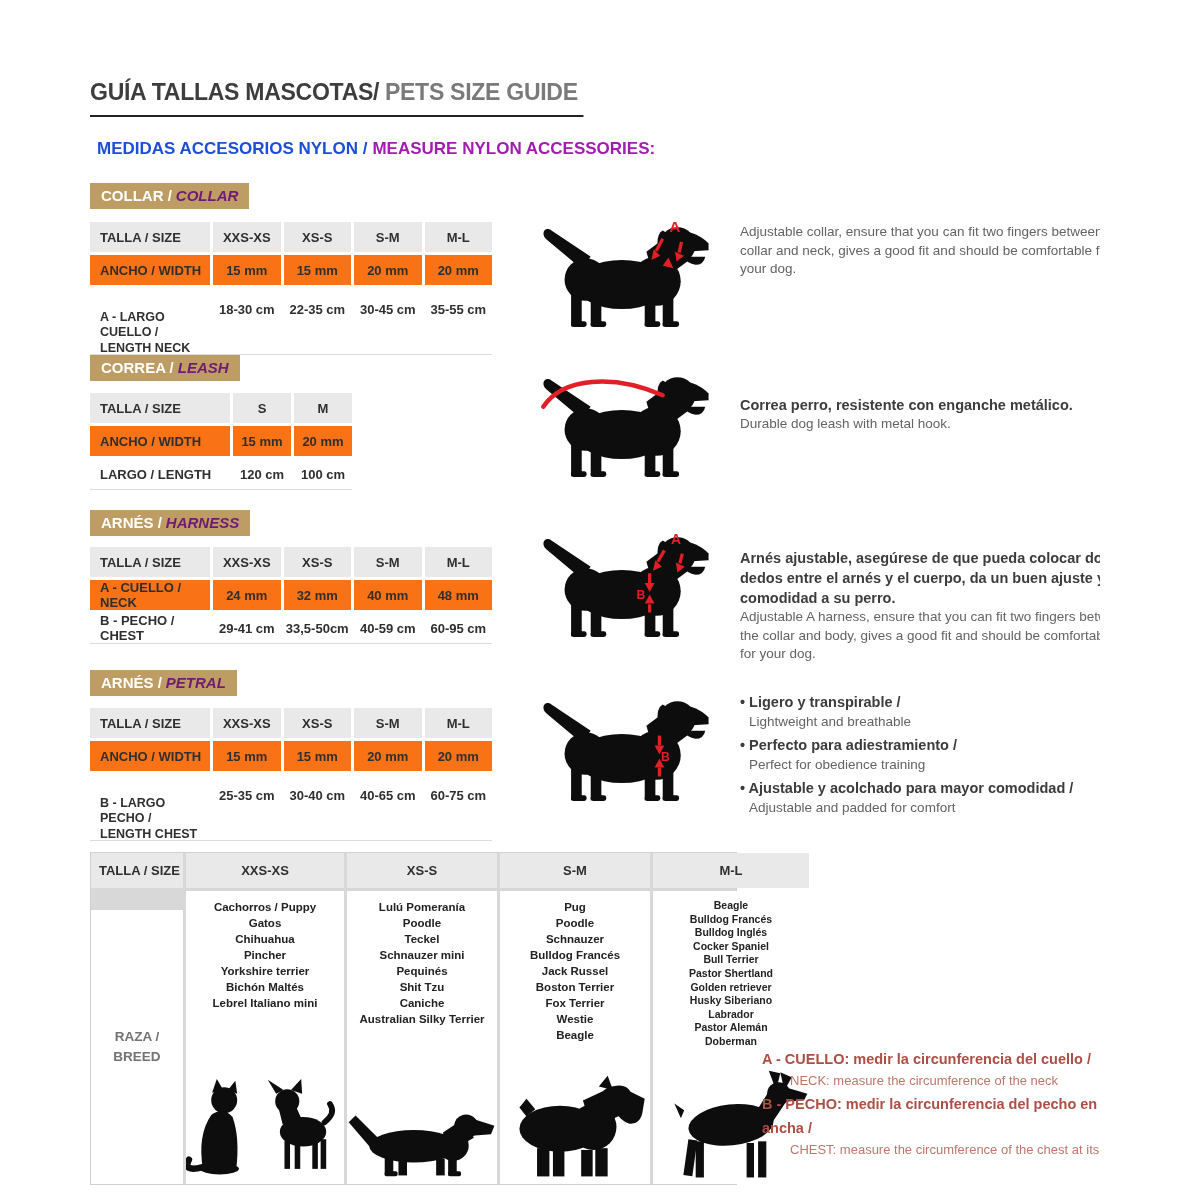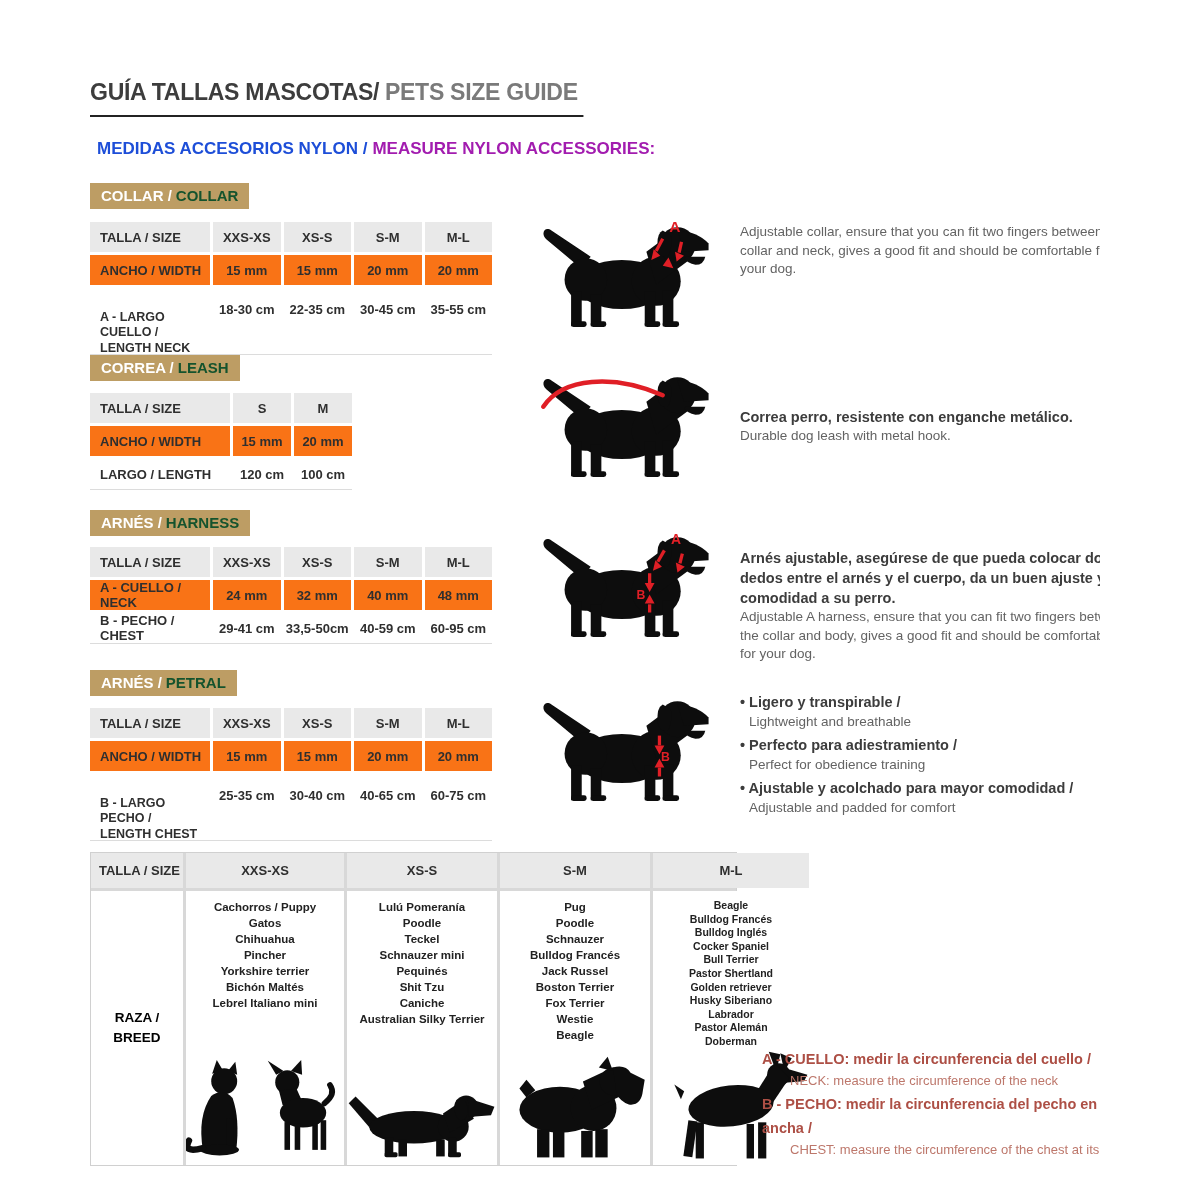--- a/index.html
+++ b/index.html
@@ -20,21 +20,21 @@
     position:absolute; left:97px; top:139px; font-size:17px; font-weight:bold;
     white-space:nowrap;
   }
   .subtitle .es { color:#1d4ed8; }
   .subtitle .en { color:#a21caf; margin-left:5px; }
   
   .badge {
     position:absolute; left:90px; background:#bd9d64; color:#fff;
     font-size:15px; font-weight:bold; padding:4px 11px 5px 11px; white-space:nowrap;
   }
-  .badge .en { color:#14532d; margin-left:4px; }
+  .badge .en { color:#701a75; margin-left:4px;font-style:italic; }
   
   .sec-table { position:absolute; display:flex; flex-direction:column; gap:3px; border-bottom:1px solid #dcdcdc; }
   .t-row { display:flex; gap:3px; }
   .t-row .cell {
     display:flex; align-items:center; justify-content:center; text-align:center;
     font-size:13px; font-weight:bold; color:#2f2f2f; height:30px; flex:1;
   }
   .t-row .cell.label { flex:0 0 120px; justify-content:flex-start; text-align:left; padding-left:10px; box-sizing:border-box; }
   .t-row.wlab .cell.label { flex:0 0 140px; }
   .t-row.r-light .cell { background:#e9e9e9; }
@@ -58,21 +58,21 @@
     position:absolute; left:90px; top:852px; width:645px;
     display:grid; grid-template-columns:92px 1fr 1fr 1fr 1fr; gap:3px;
     background:#d8d8d8; border:1px solid #d0d0d0;
   }
   .bh {
     background:#e9e9e9; height:35px; display:flex; align-items:center; justify-content:center;
     font-size:13px; font-weight:bold; color:#2f2f2f;
   }
   .bh.first { justify-content:flex-start; padding-left:8px; }
   .bcell { background:#fff; min-height:274px; display:flex; flex-direction:column; align-items:center; }
-  .bcell.rowlabel { justify-content:center; font-size:13.5px; font-weight:bold; color:#000000; text-align:center; line-height:1.5; padding:0 10px; }
+  .bcell.rowlabel { justify-content:center; font-size:13.5px; font-weight:bold; color:#737373; text-align:center; line-height:1.5; padding:0 10px;margin-top:19px; }
   .breed-list { padding-top:8px; }
   .breed-line { font-size:11.5px; font-weight:bold; color:#222; text-align:center; line-height:16px; }
   .bcell.col-ml .breed-line { font-size:10.5px; line-height:13.6px; }
   .animal { margin-top:auto; margin-bottom:4px; }
   
   .notes { position:absolute; left:762px; top:1048px; width:430px; }
   .note { margin-bottom:2px; }
   .note .es { color:#ad4f45; font-weight:bold; font-size:14.5px; line-height:1.6; }
   .note .en { color:#bd776b; font-size:13px; line-height:1.55; padding-left:28px; }
 </style>
@@ -178,21 +178,21 @@
       <div class="cell">120 cm</div>
       <div class="cell">100 cm</div>
     </div>
   </div>
   <div class="dogbox" style="left:540px; top:364px">
     <svg width="180" height="123" viewBox="0 0 220 150">
       <use href="#dog-lab"></use>
       <path d="M4,52 C28,16 90,12 150,38" stroke="#e01f26" stroke-width="5.5" fill="none" stroke-linecap="round"></path>
     </svg>
   </div>
-  <div class="desc" style="left:740px; top:407px">
+  <div class="desc" style="left:740px; top:395px">
     <div class="es">Correa perro, resistente con enganche metálico.</div>
     <div class="en">Durable dog leash with metal hook.</div>
   </div>
 
   <div class="badge" style="top:510px">
     <span>ARNÉS /</span><span class="en">HARNESS</span>
   </div>
   <div class="sec-table" style="left:90px; top:547px; width:402px">
     <div class="t-row r-light">
       <div class="cell label">TALLA / SIZE</div>

